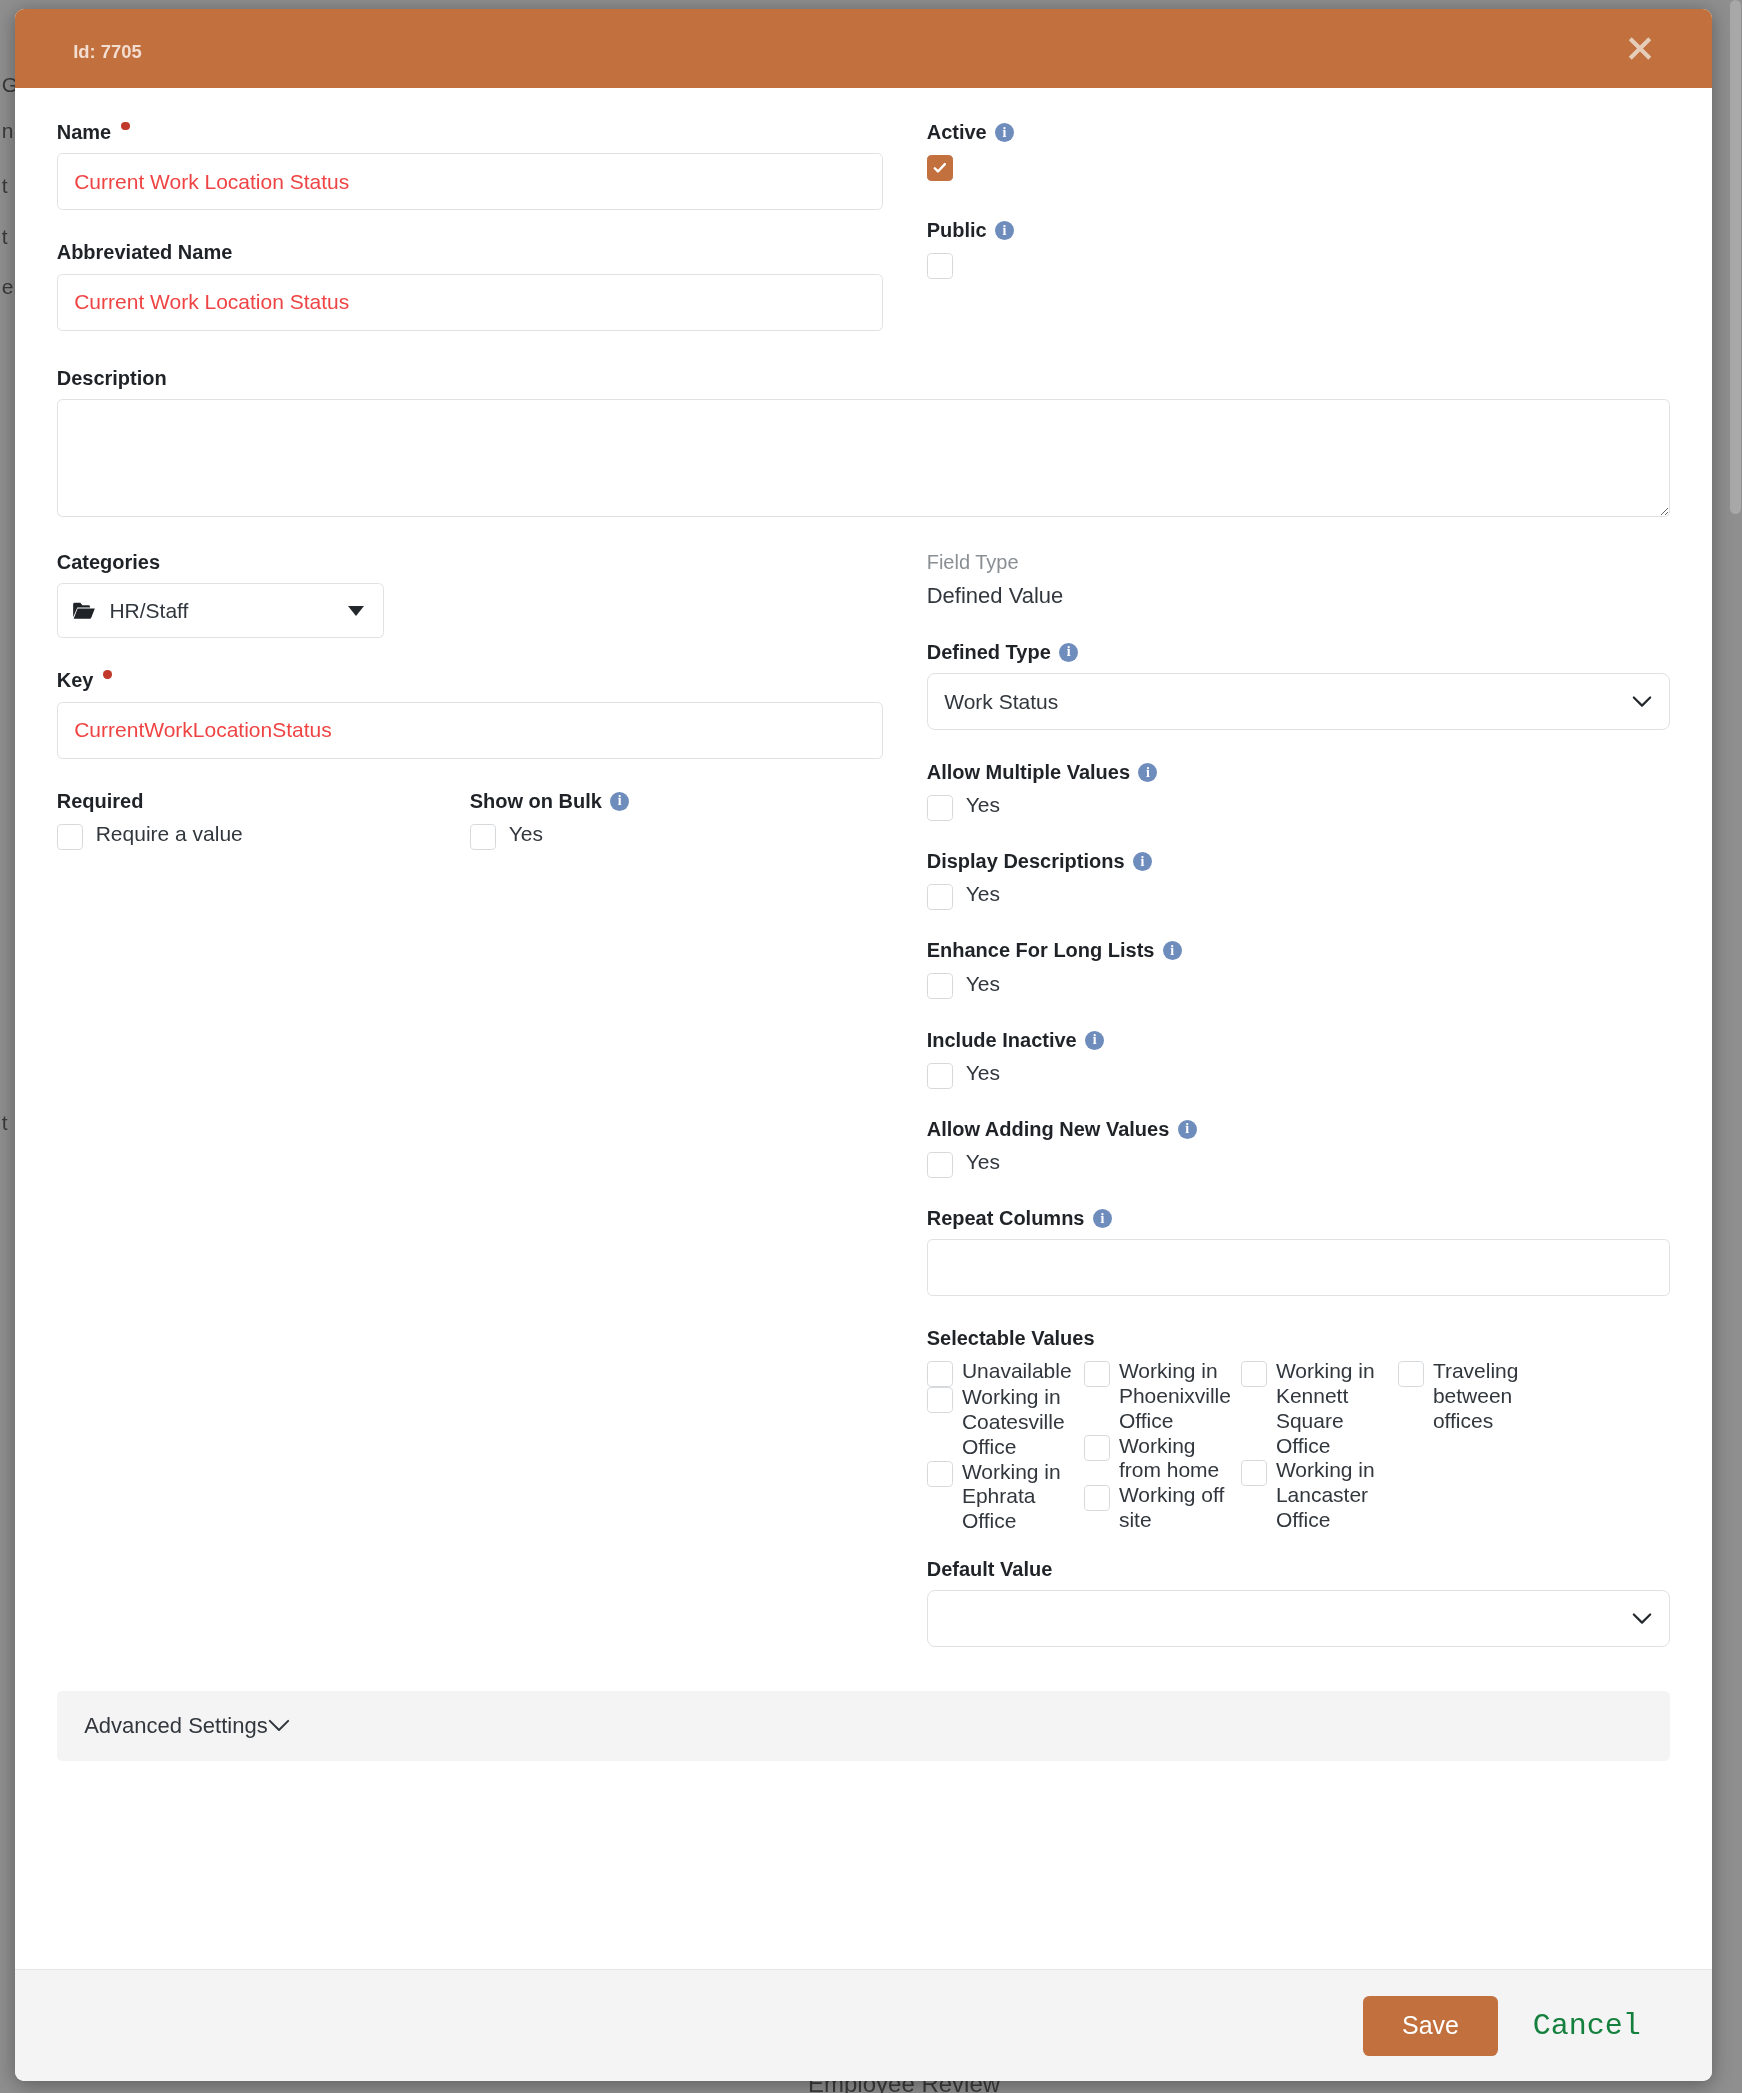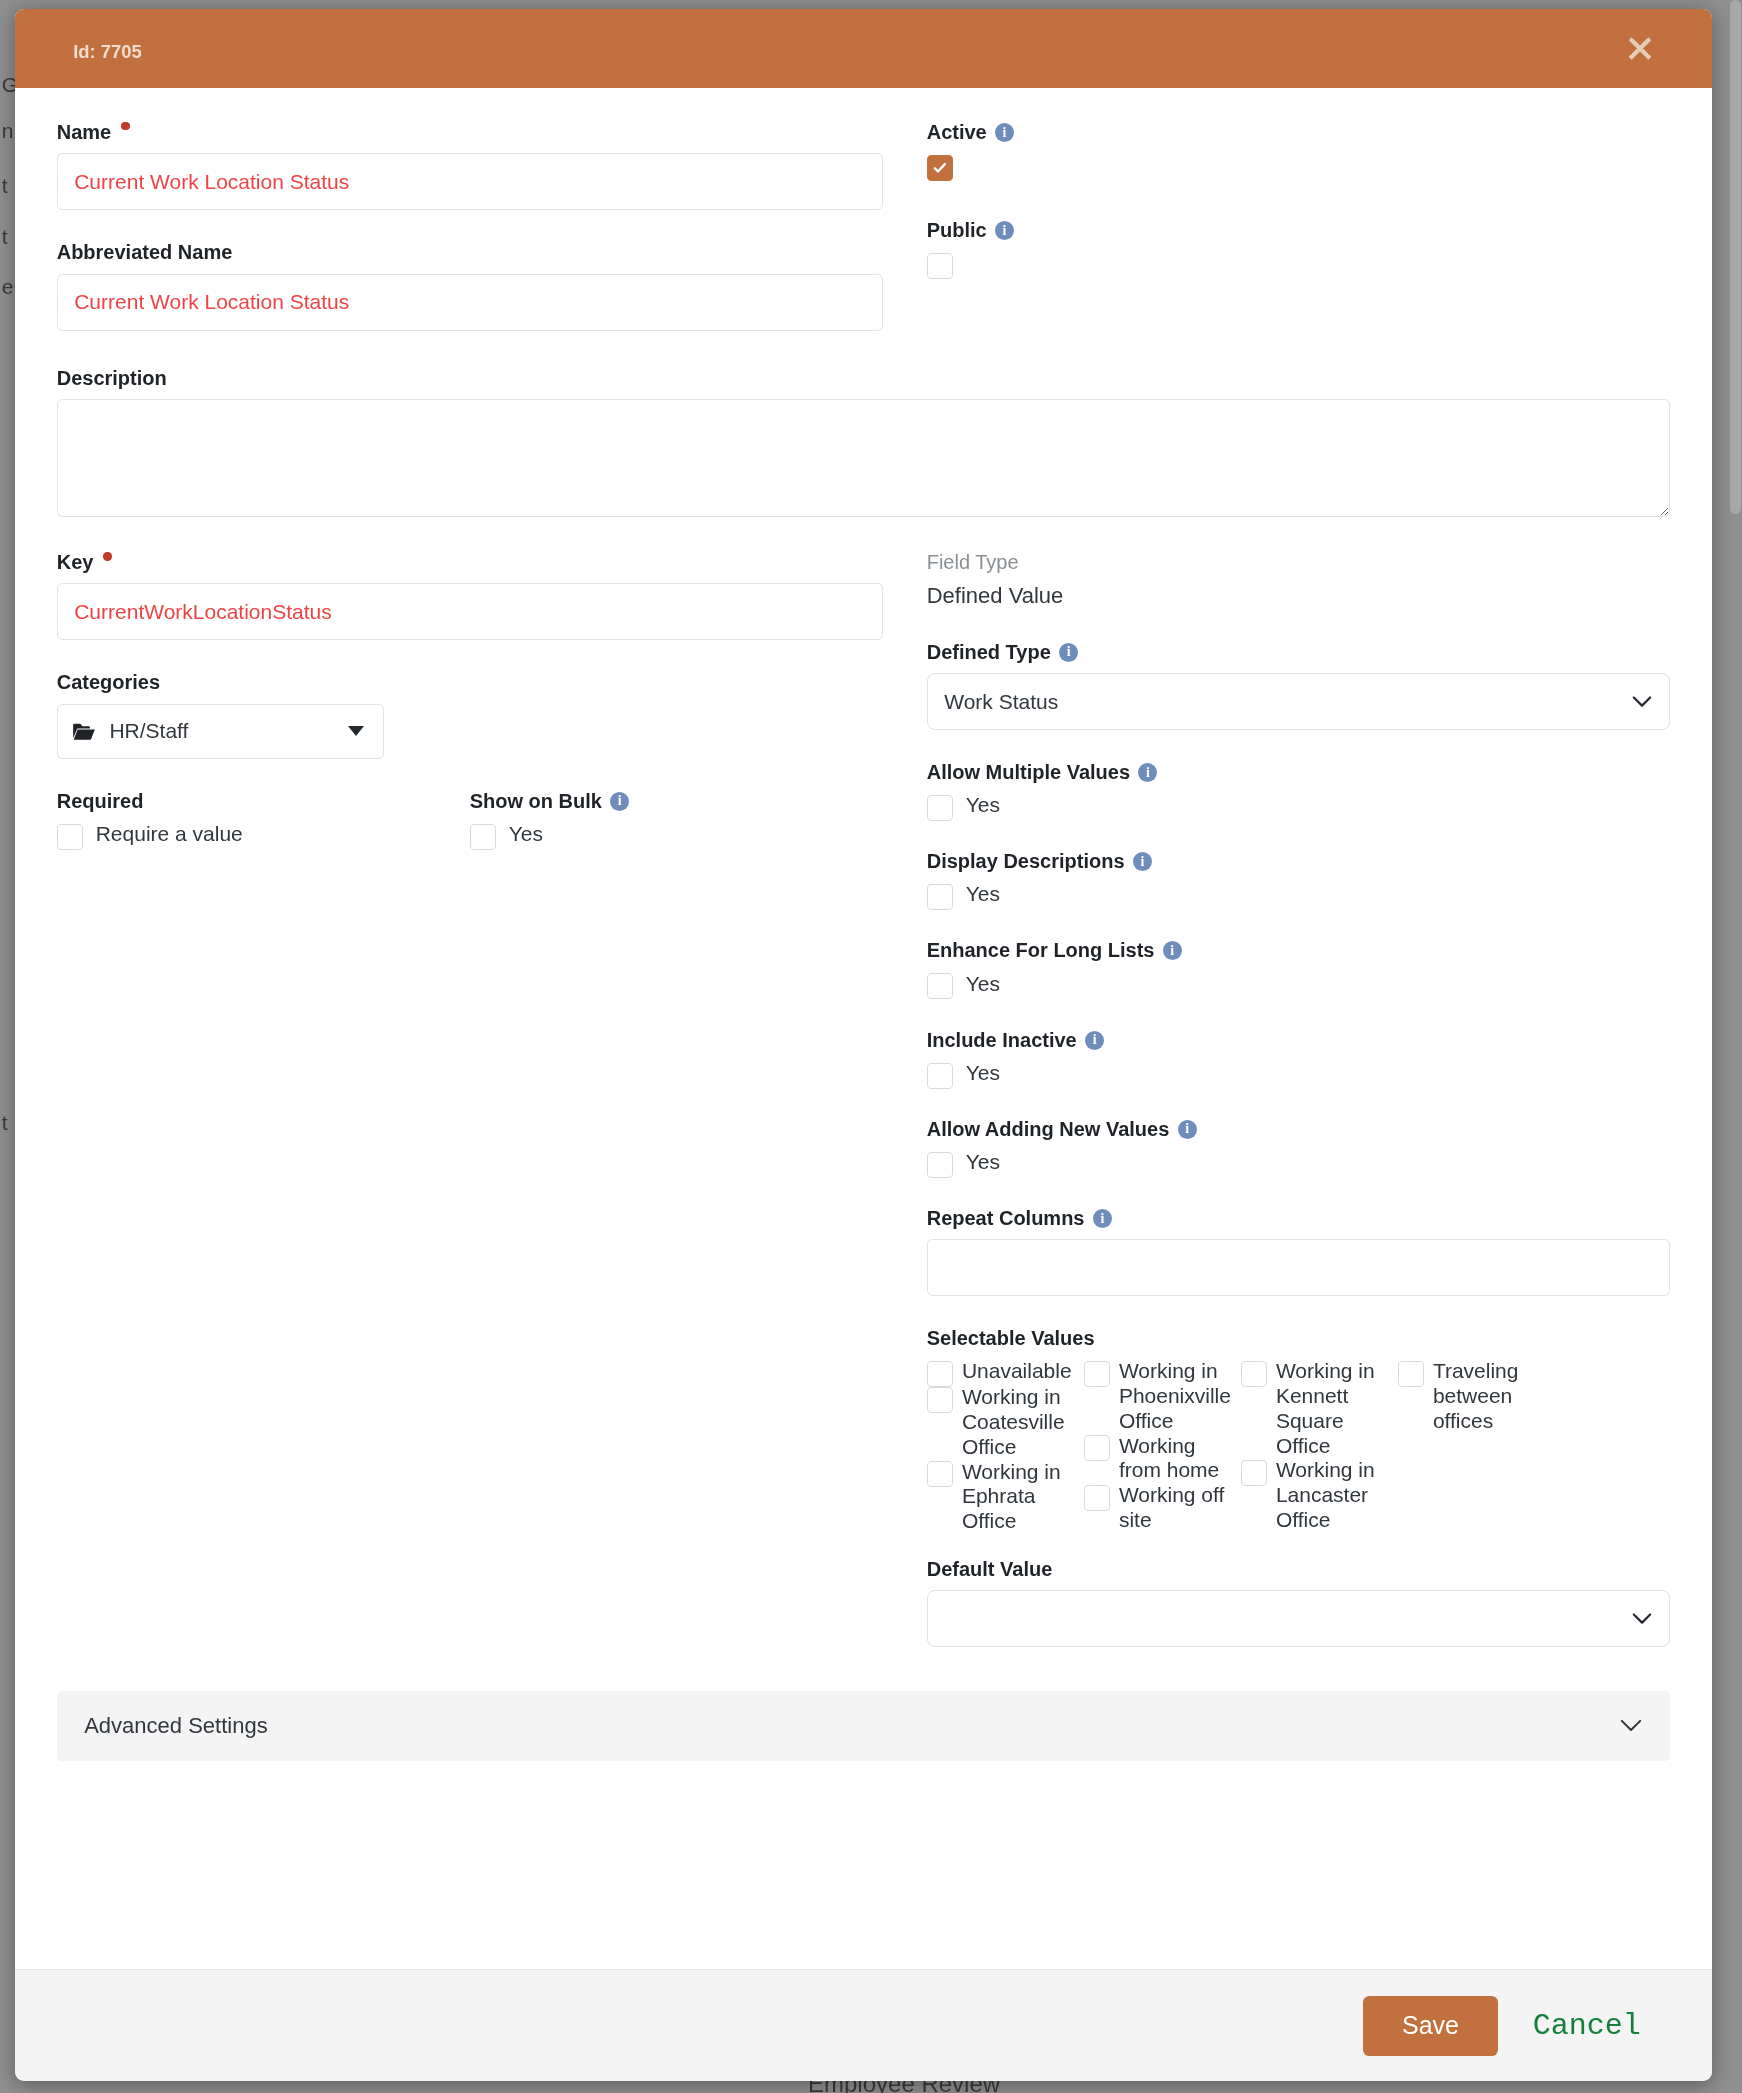--- a/index.html
+++ b/index.html
@@ -279,21 +279,20 @@
   .sv-item .cb-text { font-size: 21px; line-height: 1.18; }
 
   
   #advanced-settings {
     margin: 13px 0 44px 0;
     background: #f4f4f5;
     border-radius: 5.5px;
     height: 70px;
     display: flex;
     align-items: center;
-    justify-content: space-between;
     padding: 0 27.5px 0 27.5px;
     cursor: pointer;
   }
   #advanced-settings .as-label {
     font-size: 22px;
     color: #31373d;
   }
 
   
   #modal-footer {
@@ -427,39 +426,39 @@
     <div class="field-block" style="margin-top:5.5px">
       <div class="fld-label">Description</div>
       <textarea class="textarea-input" style=""></textarea>
     </div>
 
     <div class="grid2">
 
       <div>
 
         <div class="field-block">
-          <div class="fld-label">
-            <span>Key</span>
-            <span class="req-dot"></span>
-          </div>
-          <input class="text-input" type="text" value="CurrentWorkLocationStatus" style="">
-        </div>
-
-        <div class="field-block">
           <div class="fld-label">Categories</div>
           <div class="cat-select">
             <svg width="24" height="19" viewBox="0 0 26 21">
               <path d="M1 18 V3.5 A1.6 1.6 0 0 1 2.6 2 H9 l2.2 2.6 H18 a1.6 1.6 0 0 1 1.6 1.6 V7.2 H5.6 L1 18 Z" fill="#1f2327"></path>
               <path d="M5.9 8.4 H25 L21 18.6 A1.6 1.6 0 0 1 19.5 19.6 H1.6 Z" fill="#1f2327"></path>
             </svg>
             <span class="cat-text">HR/Staff</span>
             <span class="tri"></span>
           </div>
         </div>
 
+        <div class="field-block">
+          <div class="fld-label">
+            <span>Key</span>
+            <span class="req-dot"></span>
+          </div>
+          <input class="text-input" type="text" value="CurrentWorkLocationStatus" style="">
+        </div>
+
         <div style="display:flex; gap:0;">
           <div style="width:413px">
             <div class="fld-label">Required</div>
             <div class="cbrow">
               <div class="cbox"></div>
               <span class="cb-text">Require a value</span>
             </div>
           </div>
           <div>
             <div class="fld-label">

